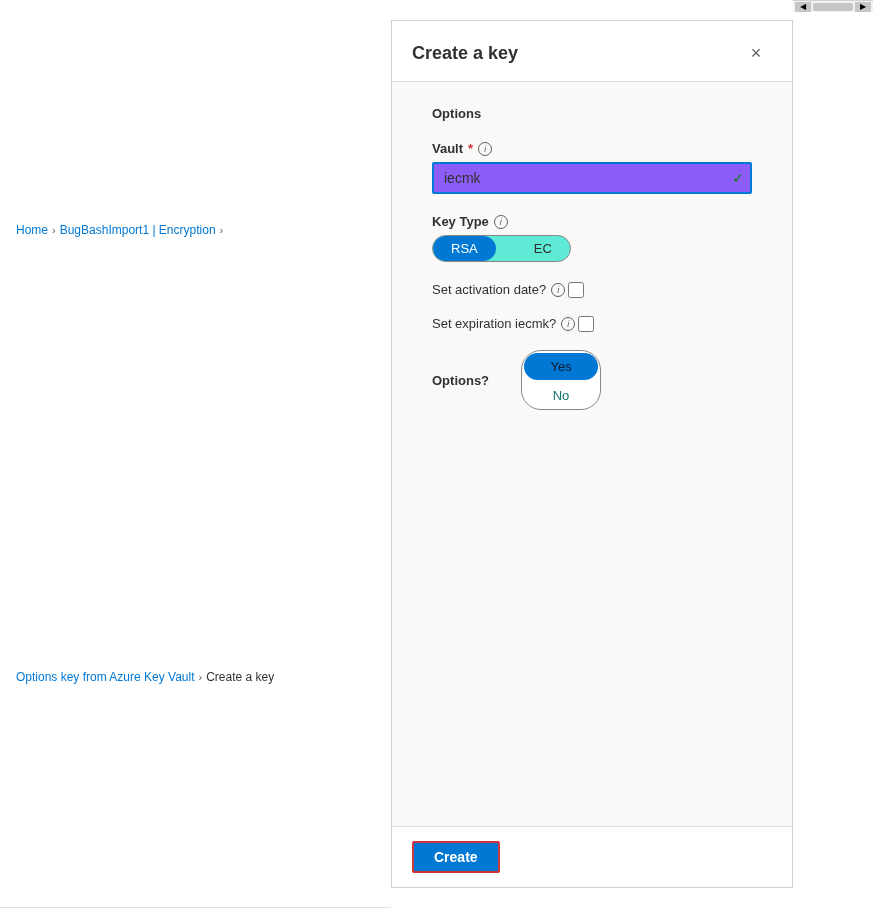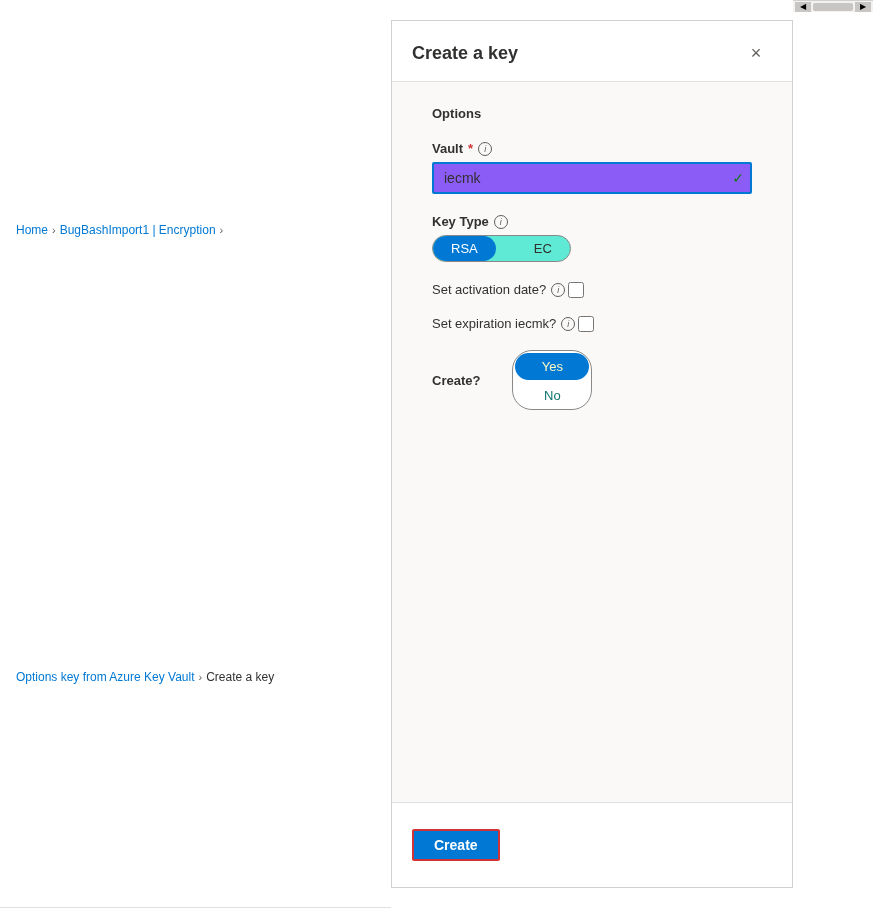--- a/index.html
+++ b/index.html
@@ -252,26 +252,26 @@
       border: none;
       background: transparent;
       font-size: 13px;
       cursor: pointer;
       color: #0f766e;
       font-family: inherit;
       text-align: center;
     }
     .yes-no-btn.active {
       background: #0078d4;
-      color: #fef9c3;
+      color: #0f172a;
       border-radius: 18px;
       margin: 2px;
     }
     .dialog-footer {
-      padding: 26px 20px;
+      padding: 14px 20px;
       border-top: 1px solid #e0e0e0;
       background: #fff;
     }
     .create-btn {
       background: #0078d4;
       color: #fff;
       border: 2px solid #d13438;
       padding: 6px 20px;
       font-size: 14px;
       font-weight: 600;
@@ -374,21 +374,21 @@
 
       <div class="checkbox-row">
         <label class="checkbox-label">
           <span>Set expiration iecmk?</span>
           <span class="info-icon">i</span>
         </label>
         <input type="checkbox" class="form-checkbox" style="">
       </div>
 
       <div class="enabled-row">
-        <span class="enabled-label">Create?</span>
+        <span class="enabled-label">Options?</span>
         <div class="yes-no-group">
           <button class="yes-no-btn active">Yes</button>
           <button class="yes-no-btn">No</button>
         </div>
       </div>
 
     </div>
 
     <div class="dialog-footer">
       <button class="create-btn">Create</button>

